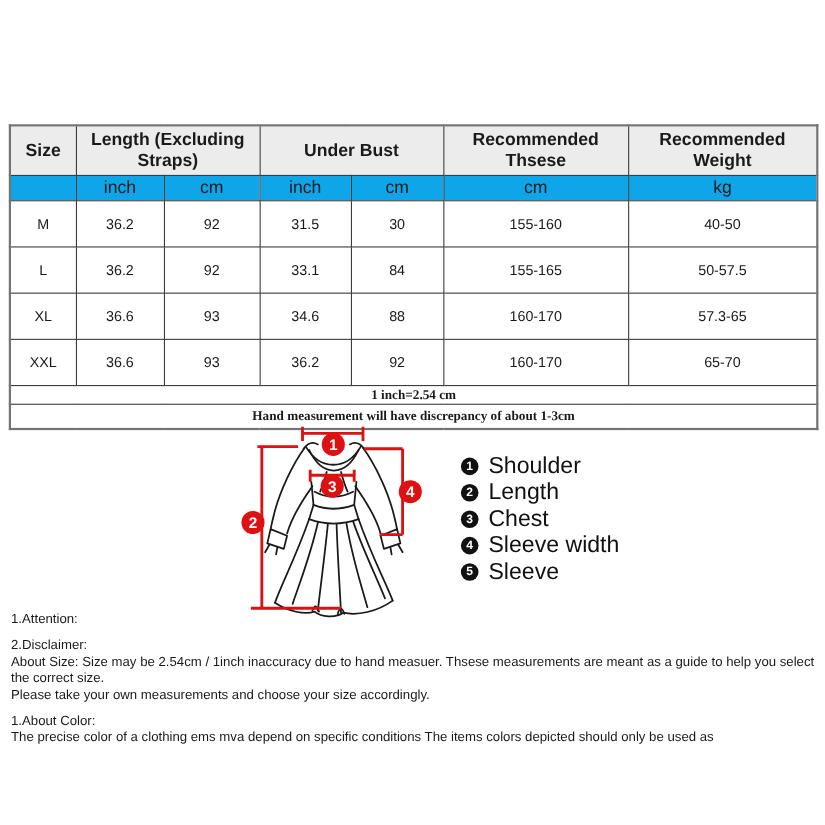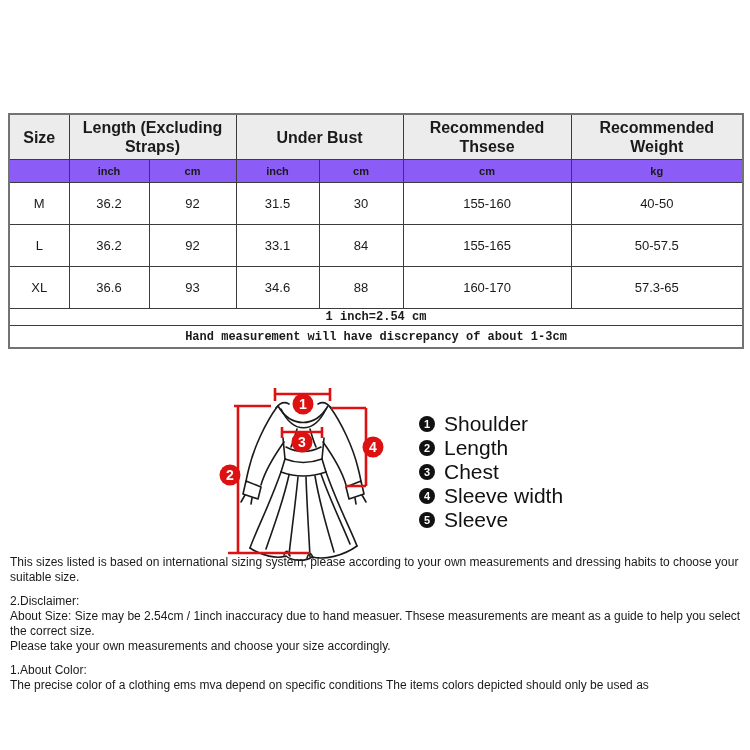--- a/index.html
+++ b/index.html
@@ -15,25 +15,25 @@
     border:2px solid #737373;
   }
   .size-table td,.size-table th{
     border:1px solid #3c3c3c;text-align:center;vertical-align:middle;
     padding:0 6px;overflow:hidden;
   }
   .size-table th{
     background:#ececec;font-size:16px;font-weight:bold;line-height:19px;height:44px;
   }
   .size-table .subhead td{
-    background:#8b5cf6;font-size:11px;height:22px;font-weight:bold;
+    background:#0ea5e9;font-size:16px;height:22px;font-weight:normal;
   }
   .size-table .datarow td{font-size:13px;height:41px;background:#ffffff;}
   .size-table .mono-row td{
-    font-family:Liberation Mono, monospace;font-weight:bold;font-size:12px;
+    font-family:Liberation Serif, serif;font-weight:bold;font-size:12px;
     background:#ffffff;
     margin-top:20px;
   }
   .size-table .mono-row.r1 td{height:16px;}
   .size-table .mono-row.r2 td{height:21px;}
 
   
   .diagram-svg{position:absolute;left:0;top:372px;}
 
   .legend{position:absolute;left:419px;top:416px;list-style:none;margin:0;padding:0;}
@@ -101,20 +101,29 @@
     </tr>
     <tr class="datarow">
       <td>XL</td>
       <td>36.6</td>
       <td>93</td>
       <td>34.6</td>
       <td>88</td>
       <td>160-170</td>
       <td>57.3-65</td>
     </tr>
+    <tr class="datarow">
+      <td>XXL</td>
+      <td>36.6</td>
+      <td>93</td>
+      <td>36.2</td>
+      <td>92</td>
+      <td>160-170</td>
+      <td>65-70</td>
+    </tr>
     <tr class="mono-row r1">
       <td colspan="7">1 inch=2.54 cm</td>
     </tr>
     <tr class="mono-row r2">
       <td colspan="7">Hand measurement will have discrepancy of about 1-3cm</td>
     </tr>
   </tbody>
 </table>
 
 <svg class="diagram-svg" width="750" height="192" viewBox="0 372 750 192" xmlns="http://www.w3.org/2000/svg">
@@ -200,21 +209,21 @@
     <span class="bullet">4</span>
     <span class="lbl">Sleeve width</span>
   </li>
   <li>
     <span class="bullet">5</span>
     <span class="lbl">Sleeve</span>
   </li>
 </ul>
 
 <div class="notes">
-  <p>This sizes listed is based on international sizing system, please according to your own measurements and dressing habits to choose your suitable size.</p>
+  <p class="note-title first">1.Attention:</p>
 
   <p class="note-title">2.Disclaimer:</p>
   <p>About Size: Size may be 2.54cm / 1inch inaccuracy due to hand measuer. Thsese measurements are meant as a guide to help you select the correct size.</p>
   <p>Please take your own measurements and choose your size accordingly.</p>
 
   <p class="note-title">1.About Color:</p>
   <p>The precise color of a clothing ems mva depend on specific conditions The items colors depicted should only be used as</p>
 </div>
 
 </body></html>

